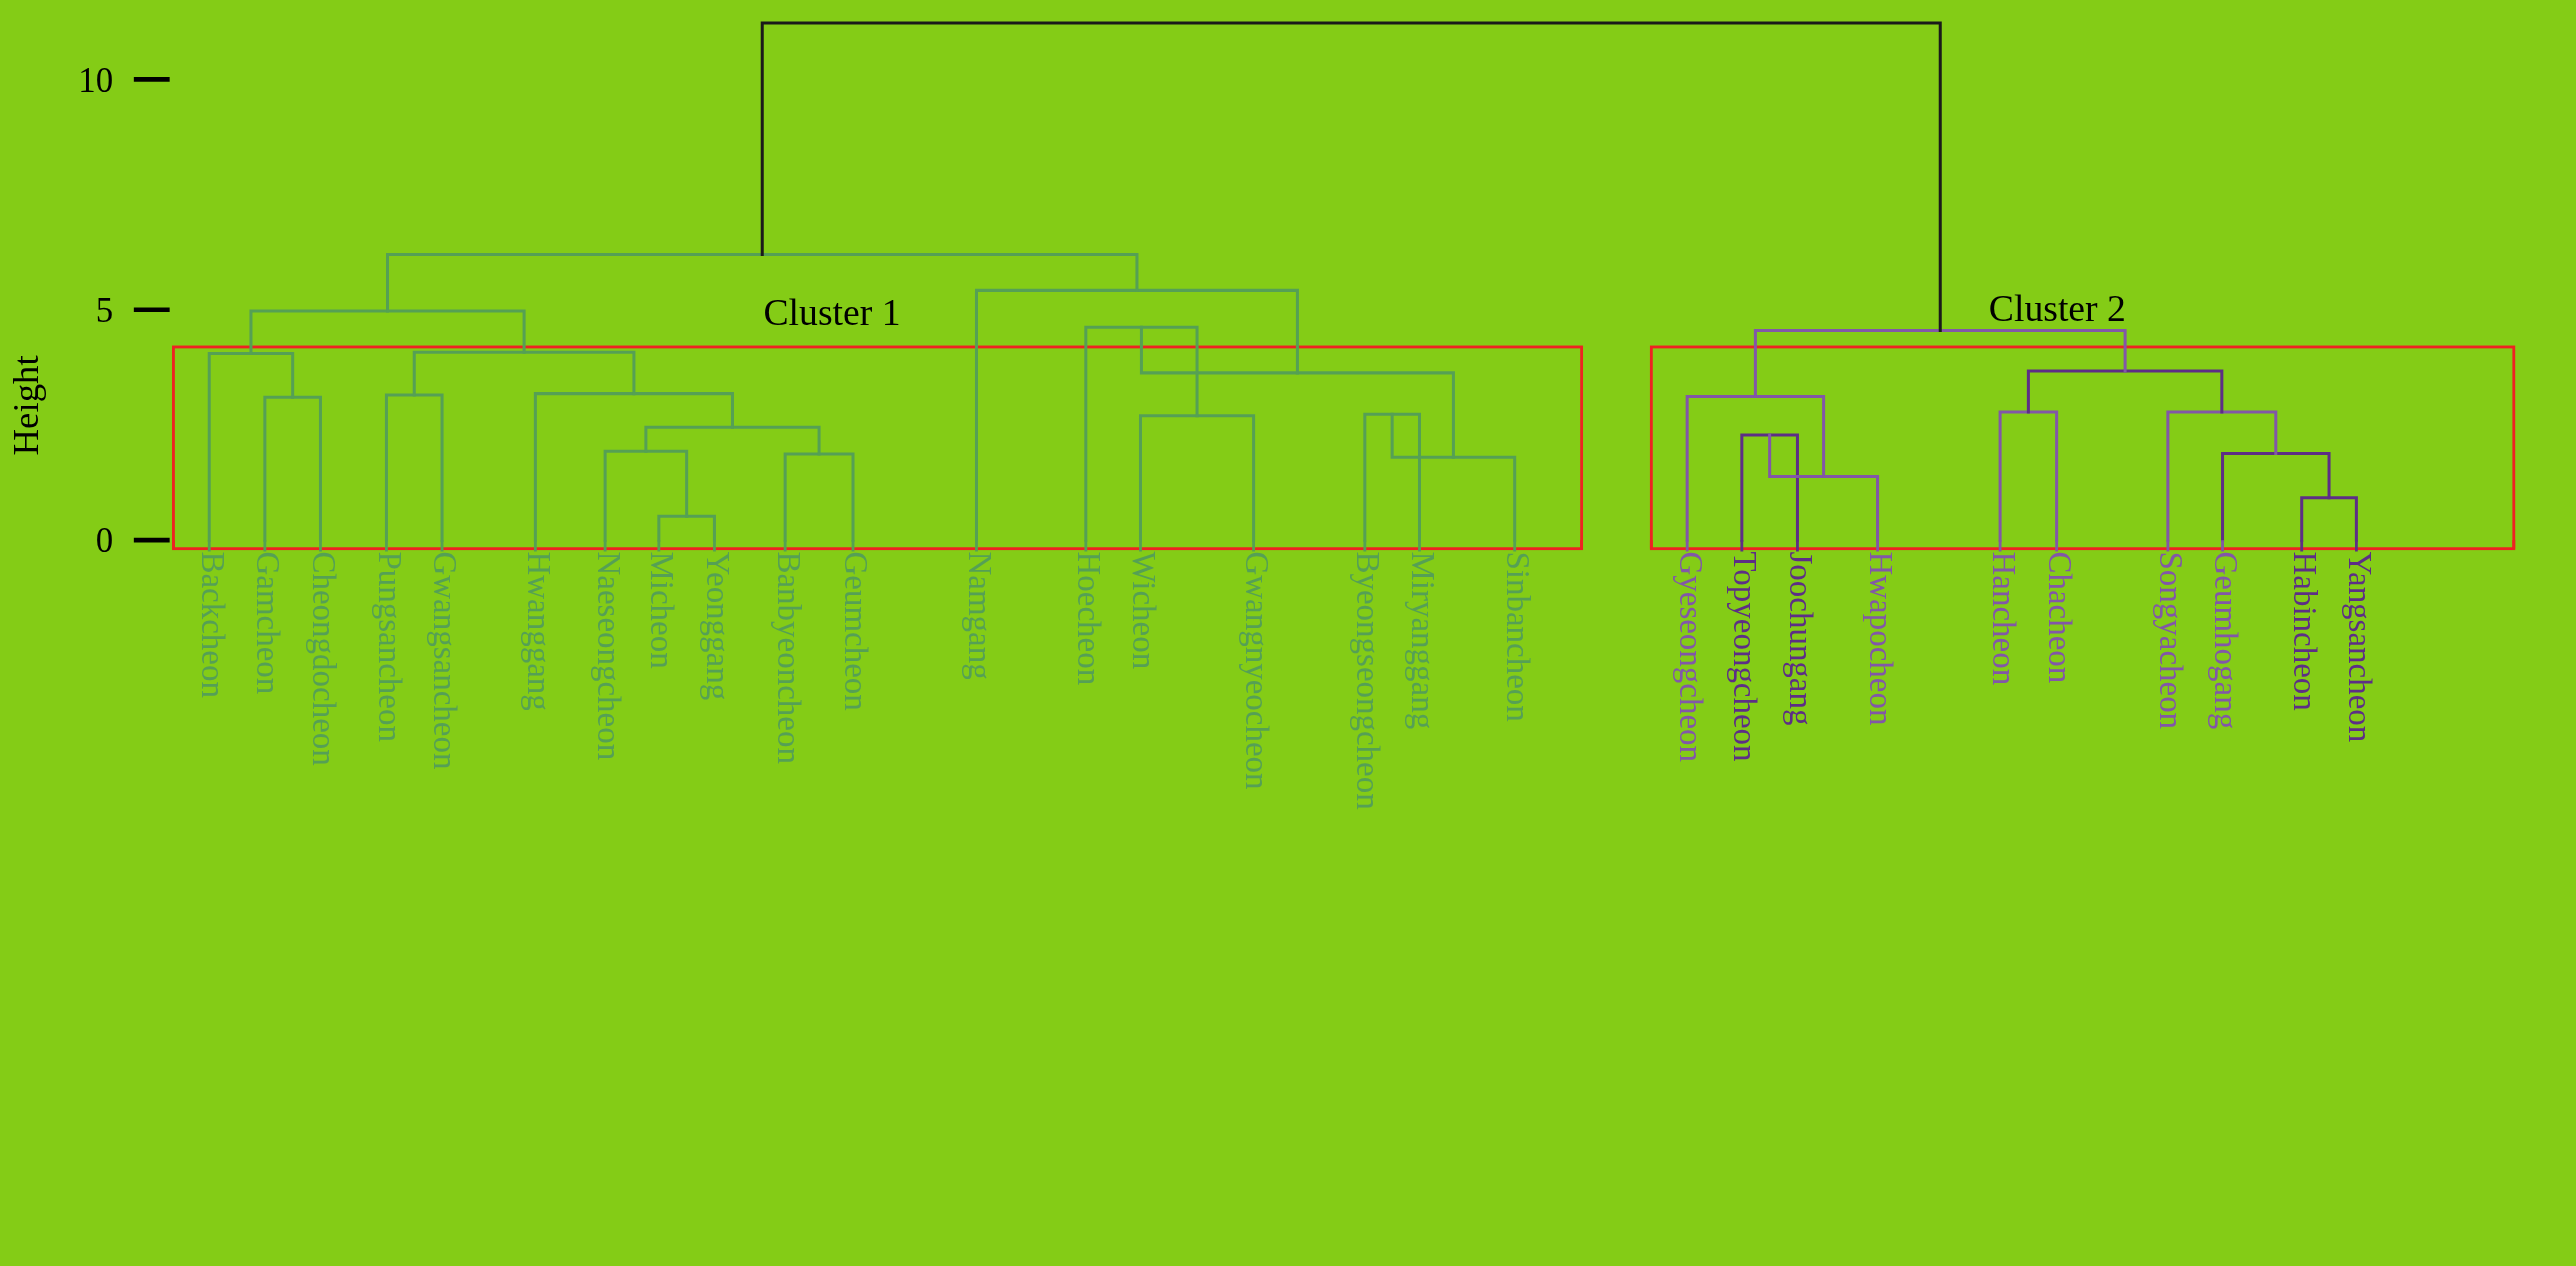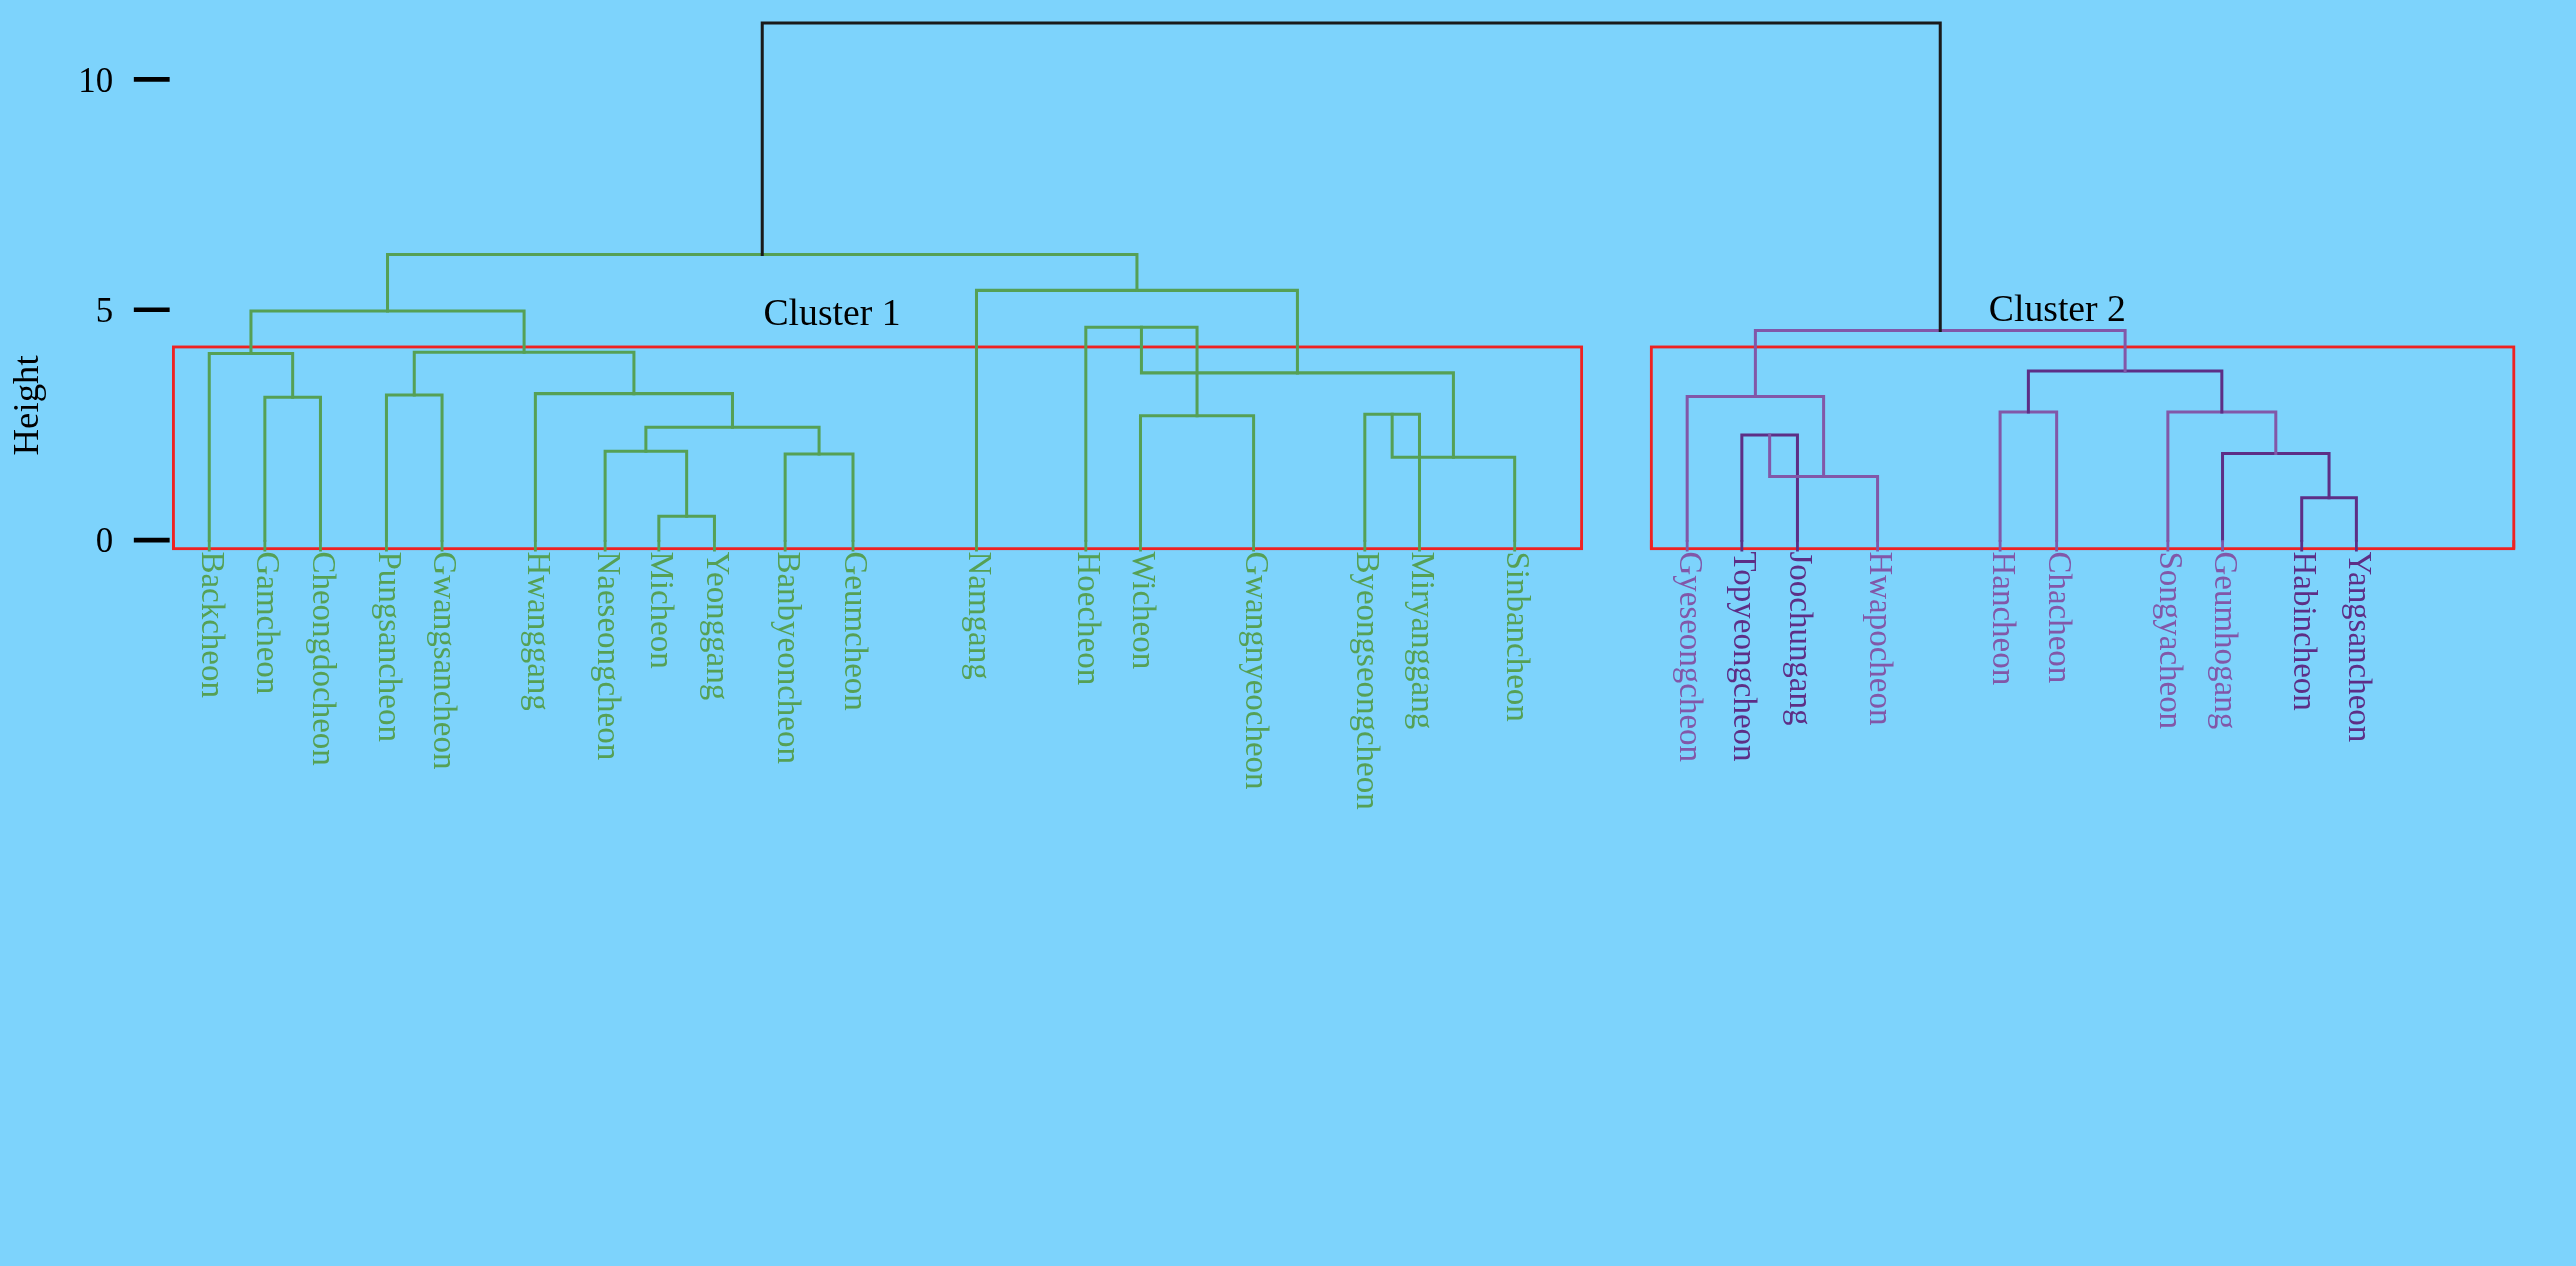--- a/index.html
+++ b/index.html
@@ -1,17 +1,17 @@
 <!DOCTYPE html>
 <html style="font-size:15px"><head>
 <meta charset="utf-8">
 <style>
   html,body{margin:0;padding:0;background:#fff;}
   body{width:2576px;height:1267px;font-family:"Liberation Serif",serif;overflow:hidden;}
-  #stage{position:relative;width:2576px;height:1267px;background:#7dd3fc;}
+  #stage{position:relative;width:2576px;height:1267px;background:#84cc16;}
   svg#dendro{position:absolute;left:0;top:0;width:2576px;height:1267px;}
   .axis-num{font-family:"Liberation Serif",serif;font-size:37px;fill:#000;}
   .axis-title{font-family:"Liberation Serif",serif;font-size:39px;fill:#000;}
   .cluster-label{font-family:"Liberation Serif",serif;font-size:40px;fill:#000;}
   .leaf-label{font-family:"Liberation Serif",serif;font-size:35px;}
 </style>
 </head>
 <body>
 
 <div id="stage">

